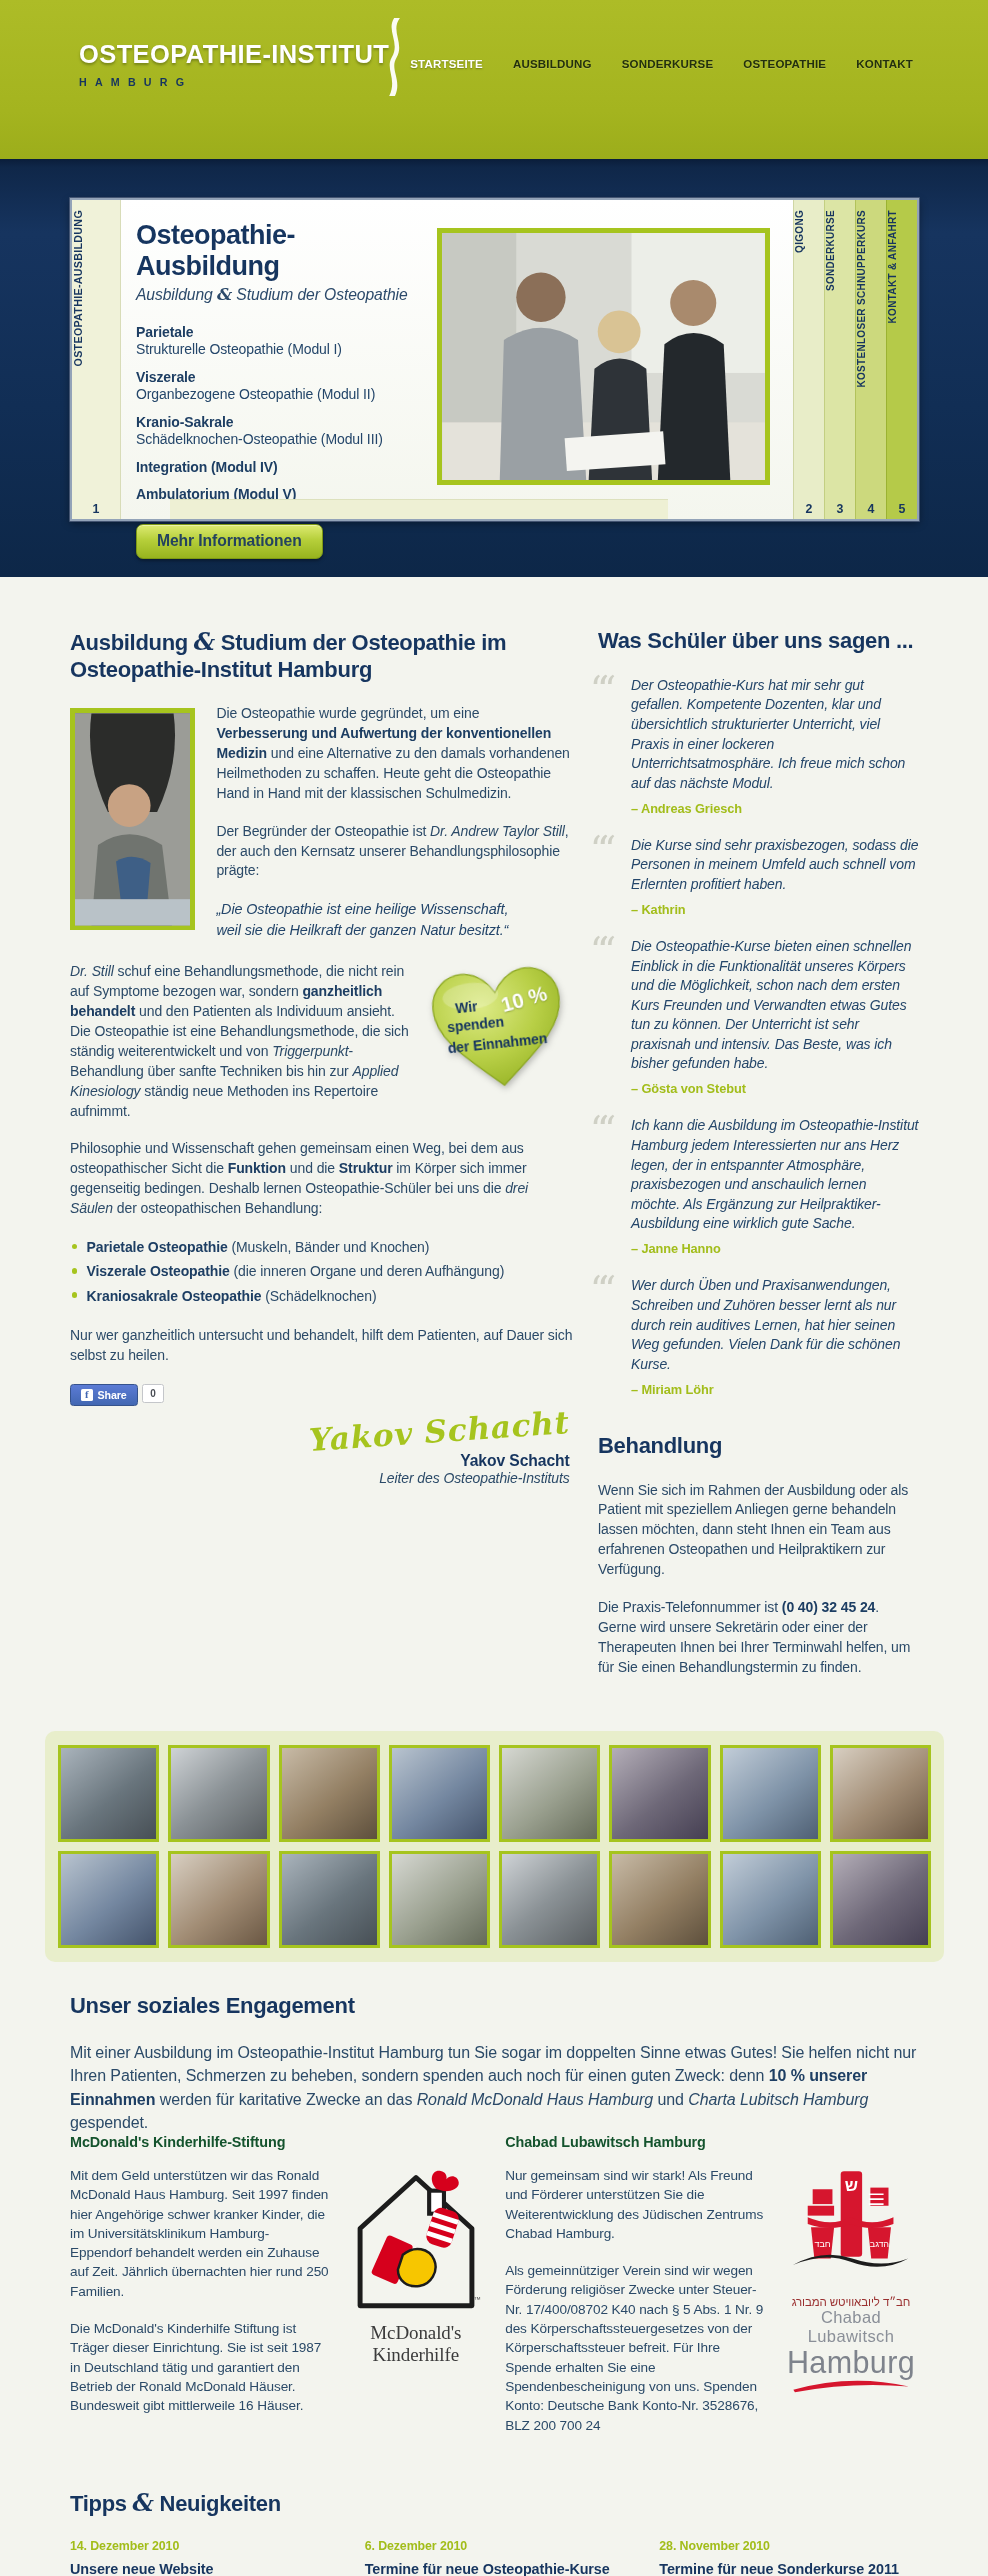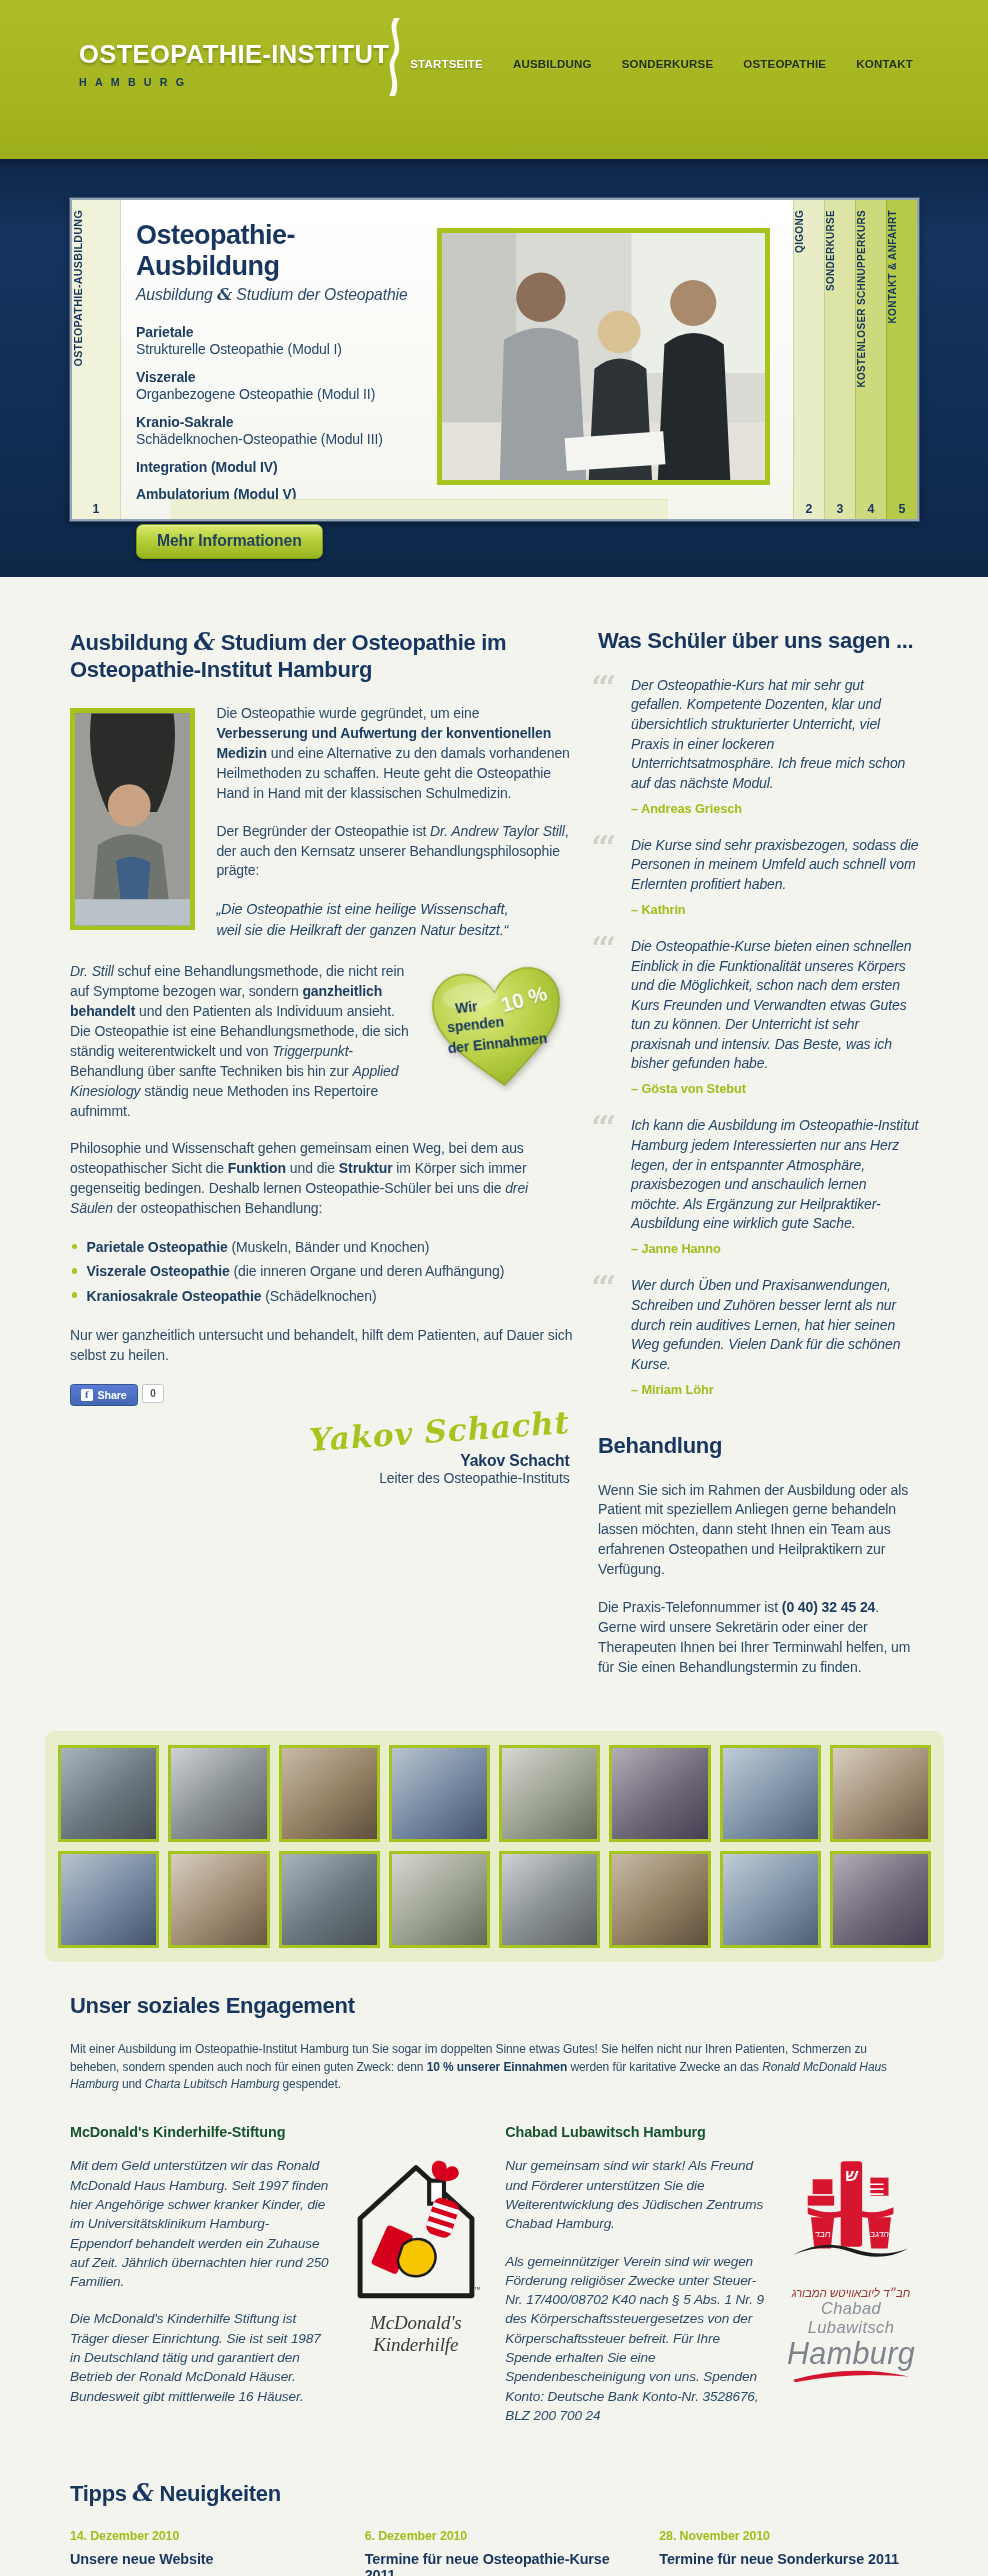--- a/index.html
+++ b/index.html
@@ -63,21 +63,21 @@
   ul.pillars { list-style:none; margin:0 0 20px 1.6px; }
   ul.pillars li { font-size:14px; line-height:1.45; padding-left:15px; position:relative; margin-bottom:4.1px; }
   ul.pillars li::before { content:""; position:absolute; left:0; top:6.6px; width:5.8px; height:5.8px; border-radius:50%; background:#a6c41e; }
   .fb-row { display:flex; align-items:flex-start; gap:4.1px; margin:11.5px 0 3.3px; }
   .fb-btn { display:inline-flex; align-items:center; gap:5px; background:linear-gradient(#5b7bd5,#4267b2); color:#fff; font-size:10.7px; font-weight:bold; border-radius:3.3px; padding:4.1px 10px; border:0.8px solid #35528c; cursor:pointer; }
   .fb-f { display:inline-block; width:11.5px; height:11.5px; background:#fff; color:#4267b2; border-radius:1.6px; text-align:center; font-family:"Liberation Serif",serif; font-weight:bold; font-size:10.7px; line-height:11.5px; }
   .fb-count { border:0.8px solid #c4c6ca; background:#fff; color:#4b4f56; font-size:10px; font-weight:bold; padding:3.3px 7.4px; border-radius:2.5px; }
   .sig-block { float:right; text-align:right; margin:5px 3.3px 0 0; }
   .sig-script { display:block; font-family:"DejaVu Serif", serif; font-style:italic; font-weight:bold; color:#a6c41e; font-size:31px; letter-spacing:0.8px; transform:rotate(-4deg); line-height:1.1; }
   .sig-name { display:block; font-size:15.7px; font-weight:bold; color:#16355f; margin-top:3.3px; }
-  .sig-role { display:block; font-size:14px; color:#2b4a68; }
+  .sig-role { display:block; font-size:14px; font-style:italic; color:#2b4a68; }
   .clearfix::after { content:""; display:block; clear:both; }
 
   
   .testimonial { position:relative; padding-left:33px; margin-bottom:20px; }
   .testimonial::before { content:"\201C\201C"; position:absolute; left:-8.2px; top:-8.2px; font-family:"DejaVu Serif", serif; font-size:38px; letter-spacing:-12.4px; color:#cfd0c5; }
   .t-text { font-style:italic; font-size:14px; line-height:1.4; color:#24466a; }
   .t-author { margin-top:7.4px; font-size:12.8px; font-weight:bold; color:#a2bd1a; }
   .behandlung-h { margin-top:36px; }
 
   
@@ -88,24 +88,24 @@
   .thumb.gB { background:linear-gradient(140deg,#cfd3d6,#8b9296 50%,#585d60); }
   .thumb.gC { background:linear-gradient(140deg,#c8bba7,#937f63 55%,#5d4f3c); }
   .thumb.gD { background:linear-gradient(140deg,#b9c4cf,#7487a0 55%,#44536b); }
   .thumb.gE { background:linear-gradient(140deg,#d6d8d2,#9aa08f 55%,#646a58); }
   .thumb.gF { background:linear-gradient(140deg,#b4aeb8,#6e6878 55%,#453f52); }
   .thumb.gG { background:linear-gradient(140deg,#c2cdd8,#7f93a8 55%,#4e5f73); }
   .thumb.gH { background:linear-gradient(140deg,#d8cfc2,#a18c74 55%,#6a5743); }
 
   
   .engagement { padding:31px 70px 0; }
-  .engagement .intro { font-size:12px; line-height:1.45; margin-bottom:31px; }
+  .engagement .intro { font-size:16px; line-height:1.45; }
   .eng-cols { display:grid; grid-template-columns:1fr 1fr; column-gap:21.4px; }
   .eng-col h3 { font-size:14.4px; font-weight:bold; color:#14532d; margin-bottom:16px; }
-  .eng-inner { display:flex; gap:18px;font-style:italic; }
+  .eng-inner { display:flex; gap:18px; }
   .eng-text { flex:1; }
   .eng-text p { font-size:13.6px; line-height:1.42; margin-bottom:18px; }
   .eng-logo { width:136px; flex:none; text-align:center; }
   .mcd-caption { font-family:"Liberation Serif", serif; font-size:19px; color:#3b3b3b; line-height:1.15; margin-top:5px; }
   .chabad-hebrew { font-size:11.5px; color:#9a3030; margin-top:3.3px; }
   .chabad-name1 { font-size:16.5px; color:#8a8f98; letter-spacing:0.4px; }
   .chabad-name2 { font-size:30.5px; color:#7e838c; letter-spacing:0.4px; line-height:1.05; }
 
   
   .news { padding:36px 70px 0; }

